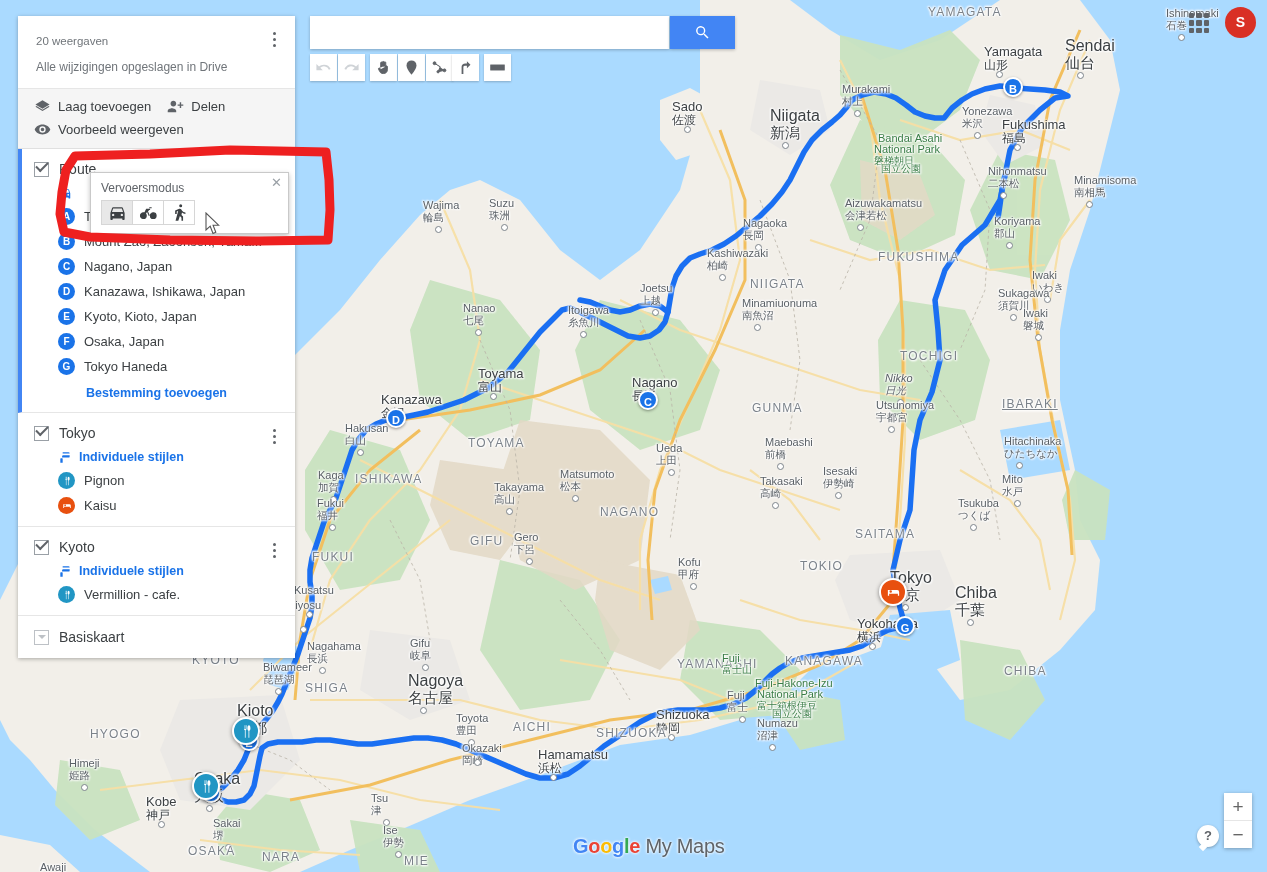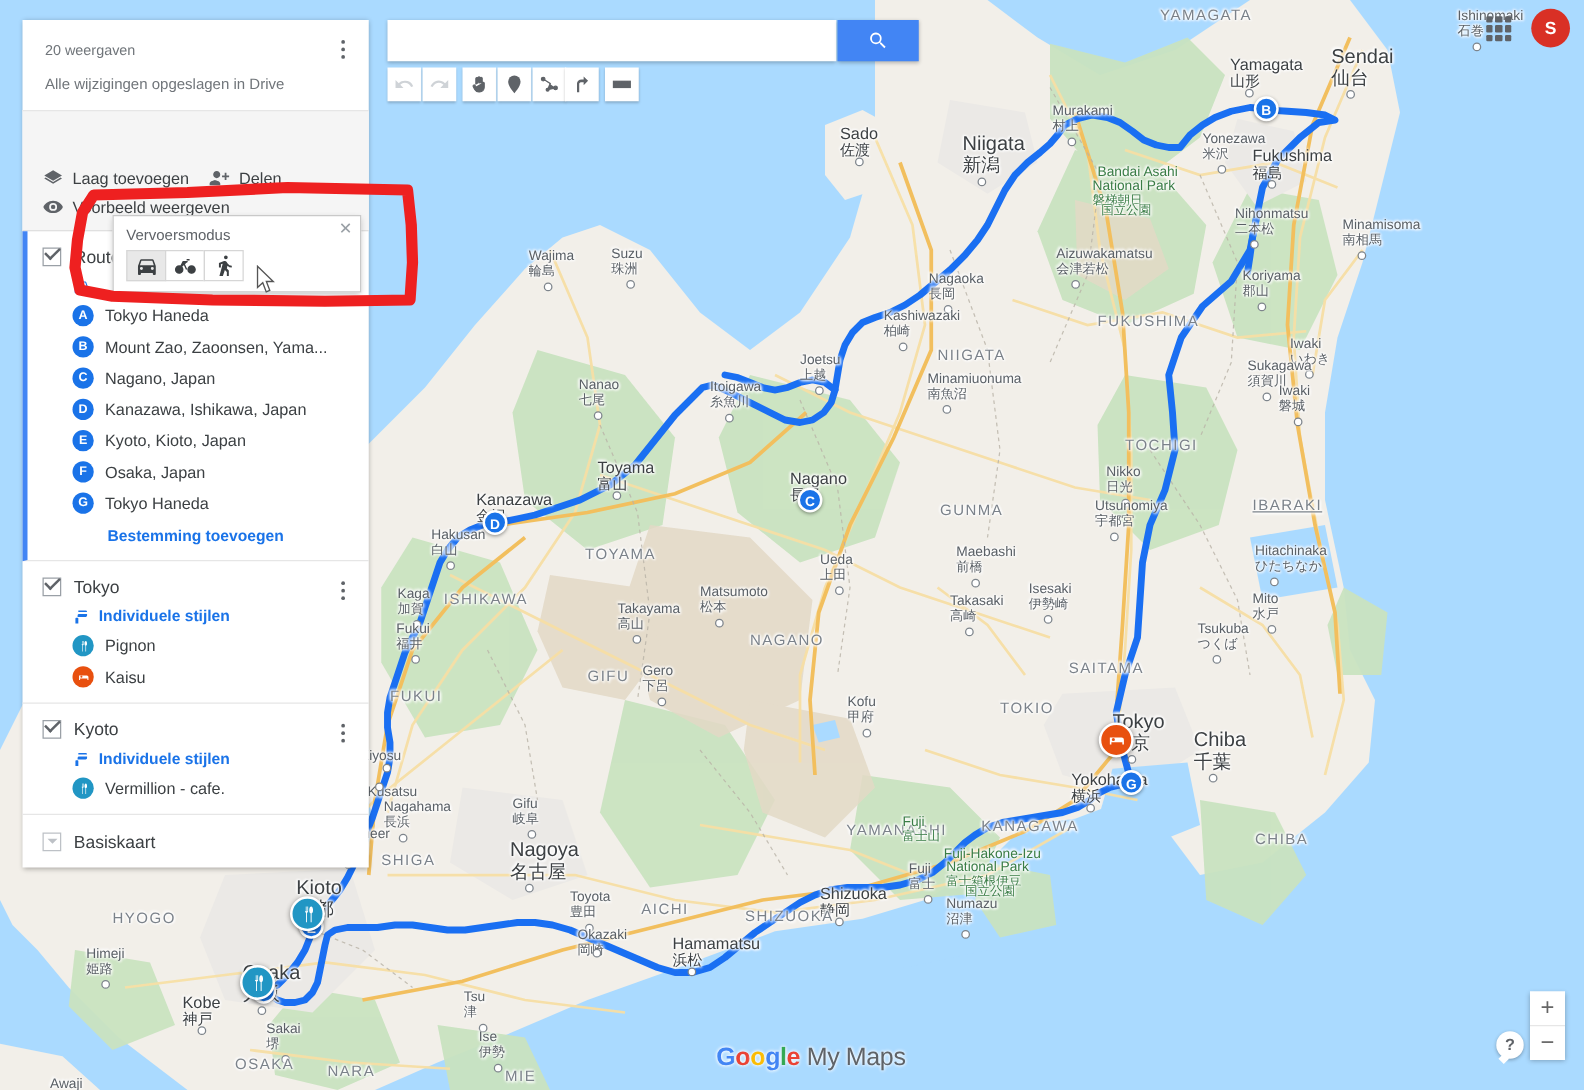--- a/index.html
+++ b/index.html
@@ -45,21 +45,21 @@
   #sidebar{position:absolute;left:18px;top:16px;width:277px;background:#fff;
     box-shadow:0 1px 4px rgba(0,0,0,.3);font-size:13px;color:#3c4043;}
   .sb-head{padding:16px 18px 14px 18px;position:relative;}
   .sb-title{font-size:17px;color:#3c4043;line-height:1.25;padding-right:22px;}
   .sb-sub{font-size:11.5px;color:#70757a;margin-top:3px;}
   .sb-saved{font-size:12px;color:#70757a;margin-top:13px;}
   .kebab{position:absolute;right:12px;top:16px;width:18px;height:20px;cursor:pointer;}
   .kebab i{display:block;width:3px;height:3px;border-radius:50%;background:#5f6368;margin:0 auto 3px auto;}
   .sb-actions{background:#f5f5f5;border-top:1px solid #e6e6e6;border-bottom:1px solid #e0e0e0;
     padding:9px 16px 10px 16px;}
-  .act-row{display:flex;align-items:center;gap:16px;margin-top:36px;}
+  .act-row{display:flex;align-items:center;gap:16px;}
   .act{display:flex;align-items:center;gap:7px;cursor:pointer;font-size:13px;color:#3c4043;}
   .act-row2{margin-top:6px;}
   .ic{width:17px;height:17px;flex:0 0 17px;display:block;}
   .ic svg{width:17px;height:17px;fill:#5f6368;}
 
   .layer{border-bottom:1px solid #e6e6e6;padding:12px 16px 12px 16px;position:relative;}
   .layer.sel{border-left:4px solid #4285f4;padding-left:12px;}
   .lay-head{display:flex;align-items:center;gap:10px;}
   .cbx{width:13px;height:13px;border:1px solid #9aa0a6;position:relative;flex:0 0 13px;cursor:pointer;}
   .cbx.checked:after{content:"";position:absolute;left:1px;top:-1px;width:10px;height:5px;
@@ -331,21 +331,21 @@
       <div class="citydot" style="left: 580px; top: 331px;"></div>
       <div class="maplabel lbl-small" style="left: 463px; top: 303px;">Nanao<span class="jp">七尾</span></div>
       <div class="citydot" style="left: 475px; top: 329px;"></div>
       <div class="maplabel lbl-small" style="left: 1023px; top: 308px;">Iwaki<span class="jp">磐城</span></div>
       <div class="citydot" style="left: 1035px; top: 334px;"></div>
       <div class="maplabel lbl-pref" style="left: 900px; top: 350px;">TOCHIGI</div>
       <div class="maplabel lbl-city" style="left: 478px; top: 367px;">Toyama<span class="jp">富山</span></div>
       <div class="citydot" style="left: 490px; top: 393px;"></div>
       <div class="maplabel lbl-city" style="left: 632px; top: 376px;">Nagano<span class="jp">長野</span></div>
       <div class="citydot" style="left: 644px; top: 402px;"></div>
-      <div class="maplabel lbl-small" style="left: 885px; top: 373px;">Nikko<span class="jp">日光</span></div>
+      <div class="maplabel lbl-small" style="left: 885px; top: 373px; font-style: italic;">Nikko<span class="jp">日光</span></div>
       <div class="citydot" style="left: 897px; top: 399px;"></div>
       <div class="maplabel lbl-pref" style="left: 1002px; top: 398px; text-decoration: underline;">IBARAKI</div>
       <div class="maplabel lbl-city" style="left: 381px; top: 393px;">Kanazawa<span class="jp">金沢</span></div>
       <div class="citydot" style="left: 393px; top: 419px;"></div>
       <div class="maplabel lbl-pref" style="left: 752px; top: 402px;">GUNMA</div>
       <div class="maplabel lbl-small" style="left: 876px; top: 400px;">Utsunomiya<span class="jp">宇都宮</span></div>
       <div class="citydot" style="left: 888px; top: 426px;"></div>
       <div class="maplabel lbl-pref" style="left: 468px; top: 437px;">TOYAMA</div>
       <div class="maplabel lbl-small" style="left: 345px; top: 423px;">Hakusan<span class="jp">白山</span></div>
       <div class="citydot" style="left: 357px; top: 449px;"></div>
@@ -378,21 +378,21 @@
       <div class="maplabel lbl-pref" style="left: 470px; top: 535px;">GIFU</div>
       <div class="maplabel lbl-small" style="left: 514px; top: 532px;">Gero<span class="jp">下呂</span></div>
       <div class="citydot" style="left: 526px; top: 558px;"></div>
       <div class="maplabel lbl-small" style="left: 678px; top: 557px;">Kofu<span class="jp">甲府</span></div>
       <div class="citydot" style="left: 690px; top: 583px;"></div>
       <div class="maplabel lbl-pref" style="left: 800px; top: 560px;">TOKIO</div>
       <div class="maplabel lbl-big" style="left: 890px; top: 570px;">Tokyo<span class="jp">東京</span></div>
       <div class="citydot" style="left: 902px; top: 604px;"></div>
       <div class="maplabel lbl-big" style="left: 955px; top: 585px;">Chiba<span class="jp">千葉</span></div>
       <div class="citydot" style="left: 967px; top: 619px;"></div>
-      <div class="maplabel lbl-small" style="left: 294px; top: 585px; margin-top: 44px;">Kusatsu</div>
+      <div class="maplabel lbl-small" style="left: 294px; top: 585px;">Kusatsu</div>
       <div class="citydot" style="left: 306px; top: 611px;"></div>
       <div class="maplabel lbl-small" style="left: 288px; top: 600px;">Kiyosu</div>
       <div class="citydot" style="left: 300px; top: 626px;"></div>
       <div class="maplabel lbl-city" style="left: 857px; top: 617px;">Yokohama<span class="jp">横浜</span></div>
       <div class="citydot" style="left: 869px; top: 643px;"></div>
       <div class="maplabel lbl-small" style="left: 307px; top: 641px;">Nagahama<span class="jp">長浜</span></div>
       <div class="citydot" style="left: 319px; top: 667px;"></div>
       <div class="maplabel lbl-small" style="left: 410px; top: 638px;">Gifu<span class="jp">岐阜</span></div>
       <div class="citydot" style="left: 422px; top: 664px;"></div>
       <div class="maplabel lbl-pref" style="left: 192px; top: 654px;">KYOTO</div>

